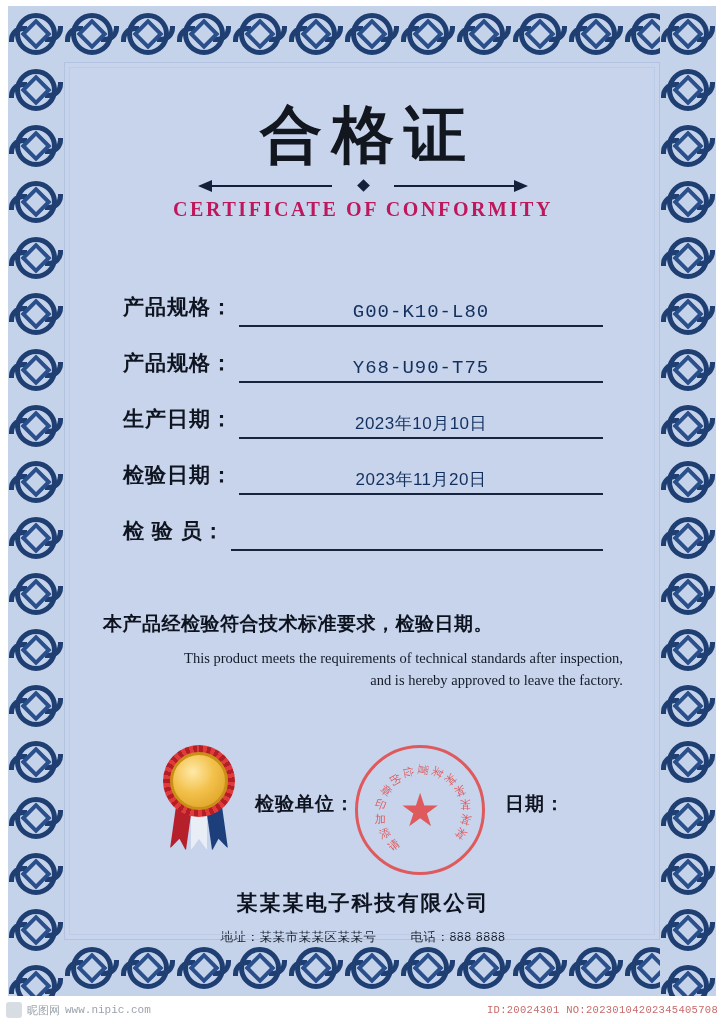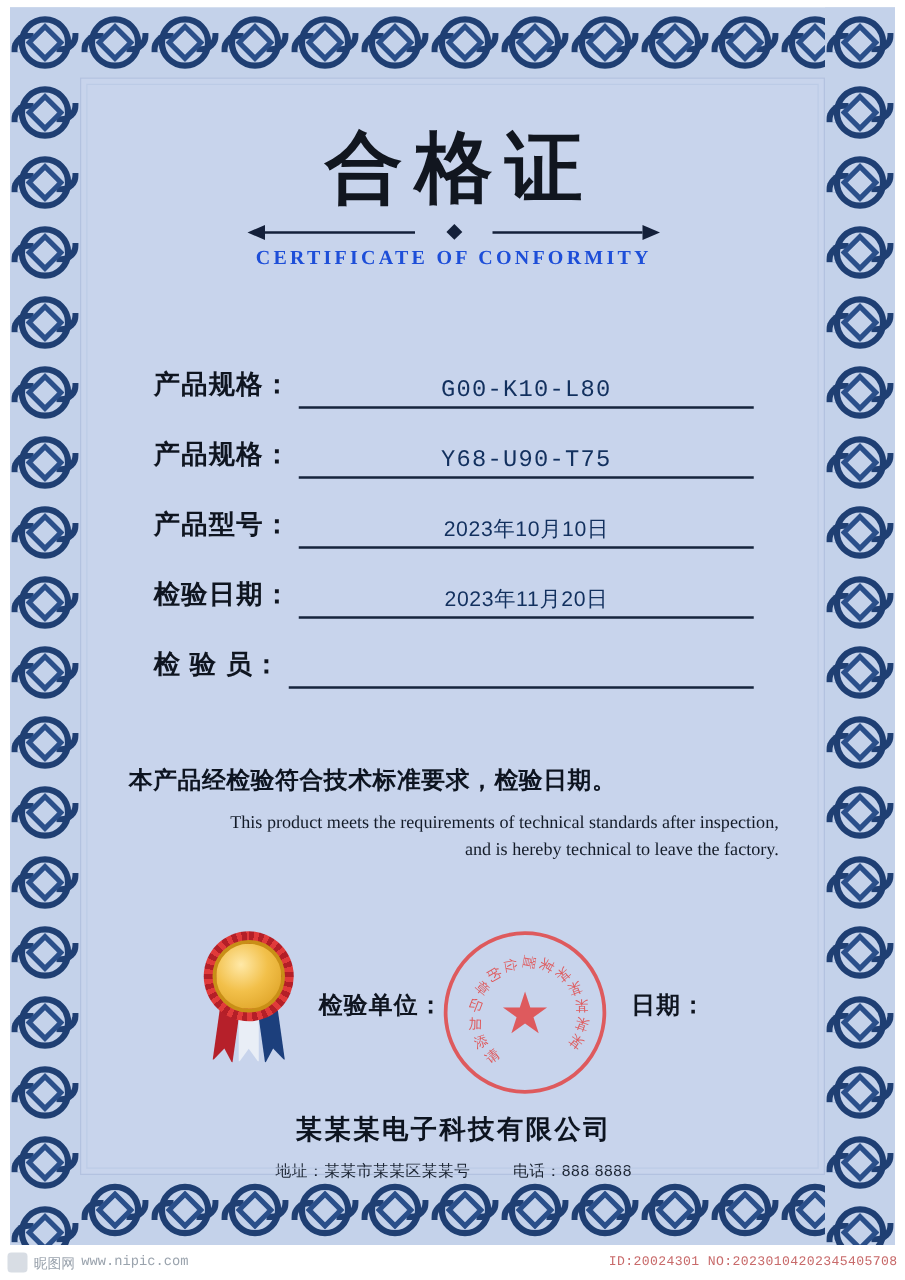--- a/index.html
+++ b/index.html
@@ -158,23 +158,23 @@
     top: 0px;
     width: 0; height: 0;
     border-top: 6px solid transparent;
     border-bottom: 6px solid transparent;
   }
   .title-rule .tip.l { left: 0; border-right: 14px solid #14203a; }
   .title-rule .tip.r { right: 0; border-left: 14px solid #14203a; }
 
   .title-en {
     font-family: "Liberation Serif", serif;
-    font-size: 16px;
+    font-size: 20px;
     letter-spacing: 2.6px;
-    color: #1d4ed8;
+    color: #be185d;
     font-weight: bold;
     margin-top: 2px;
   }
 
   
   .fields {
     position: absolute;
     left: 58px;
     top: 208px;
     width: 480px;
@@ -682,21 +682,21 @@
               <div class="field-value">G00-K10-L80</div>
             </div>
           </div>
           <div class="field-row">
             <div class="field-label">产品规格：</div>
             <div class="field-line">
               <div class="field-value">Y68-U90-T75</div>
             </div>
           </div>
           <div class="field-row">
-            <div class="field-label">产品型号：</div>
+            <div class="field-label">生产日期：</div>
             <div class="field-line">
               <div class="field-value cn">2023年10月10日</div>
             </div>
           </div>
           <div class="field-row">
             <div class="field-label">检验日期：</div>
             <div class="field-line">
               <div class="field-value cn">2023年11月20日</div>
             </div>
           </div>
@@ -705,21 +705,21 @@
             <div class="field-line">
               <div class="field-value"></div>
             </div>
           </div>
         </div>
 
       <div class="statement">
         <div class="stm-cn">本产品经检验符合技术标准要求，检验日期。</div>
         <div class="stm-en">
           <div>This product meets the requirements of technical standards after inspection,</div>
-          <div>and is hereby technical to leave the factory.</div>
+          <div>and is hereby approved to leave the factory.</div>
         </div>
       </div>
 
       <div class="sig-zone">
 
         <div class="rosette">
           <span class="ribbon lf"></span>
           <span class="ribbon ct"></span>
           <span class="ribbon rt"></span>
           <span class="gear"></span>

